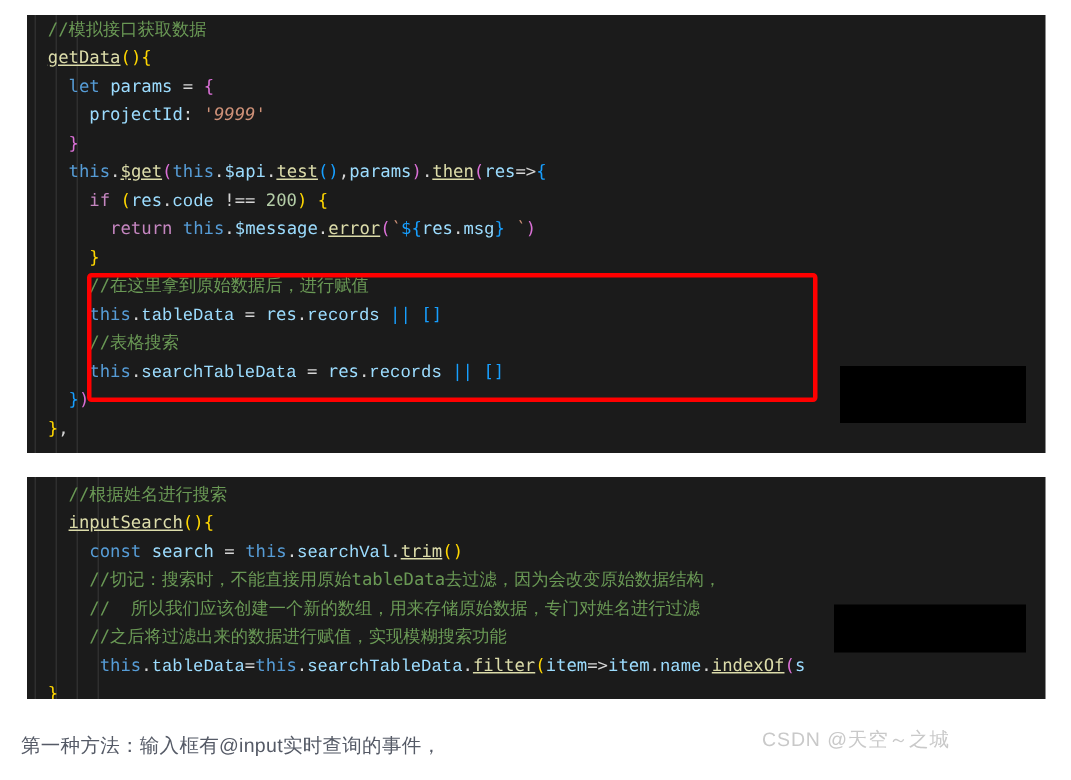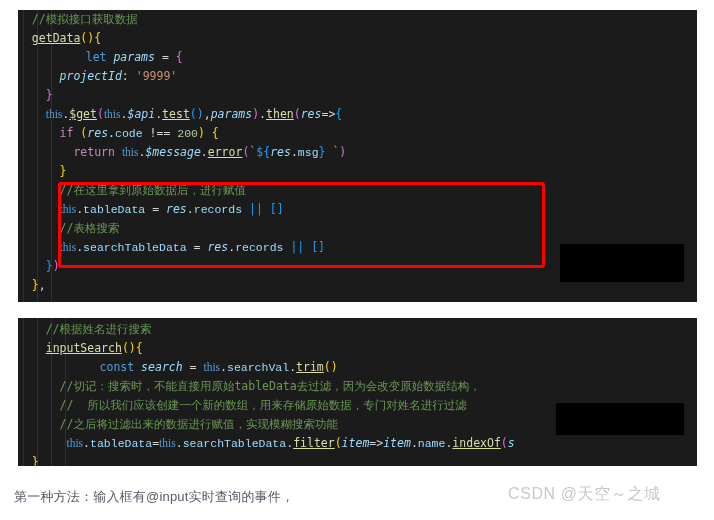--- a/index.html
+++ b/index.html
@@ -52,28 +52,28 @@
     color: #d4d4d4;
   }
   .line {
     height: 19px;
     white-space: pre;
     position: relative;
   }
 
   
   .t-com   { color: #6a9955; margin-top: 18px; }   
-  .t-kw    { color: #569cd6; margin-left: 40px; }   
+  .t-kw    { color: #569cd6; }   
   .t-kw2   { color: #c586c0; }   
   .t-fn    { color: #dcdcaa; text-decoration: underline; }   
-  .t-var   { color: #9cdcfe; font-style: italic; }   
-  .t-this  { color: #569cd6; font-family: Liberation Serif, serif; }   
+  .t-var   { color: #9cdcfe; }   
+  .t-this  { color: #569cd6; }   
   .t-prop  { color: #9cdcfe; font-family: Liberation Mono, monospace; }
-  .t-str   { color: #ce9178; }   
-  .t-num   { color: #b5cea8; font-family: Liberation Mono, monospace; }   
+  .t-str   { color: #ce9178; font-style: italic; }   
+  .t-num   { color: #b5cea8; }   
   .t-op    { color: #d4d4d4; }
   .t-p1    { color: #ffd700; }   
   .t-p2    { color: #da70d6; }   
   .t-p3    { color: #179fff; }   
   .t-plain { color: #d4d4d4; }
 
   
   #red-highlight-box {
     position: absolute;
     left: 58px; top: 182px;
@@ -96,21 +96,21 @@
     position: absolute;
     left: 14px; top: 488px;
     font-size: 13px;
     color: #555a66;
     letter-spacing: 0.2px;
     white-space: nowrap;
   }
   #watermark {
     position: absolute;
     left: 508px; top: 484px;
-    font-size: 16px;
+    font-size: 13px;
     color: #c9c9c9;
     white-space: nowrap;
     letter-spacing: 0.6px;
   }
 </style>
 </head>
 <body>
 
 <div id="root">
 

